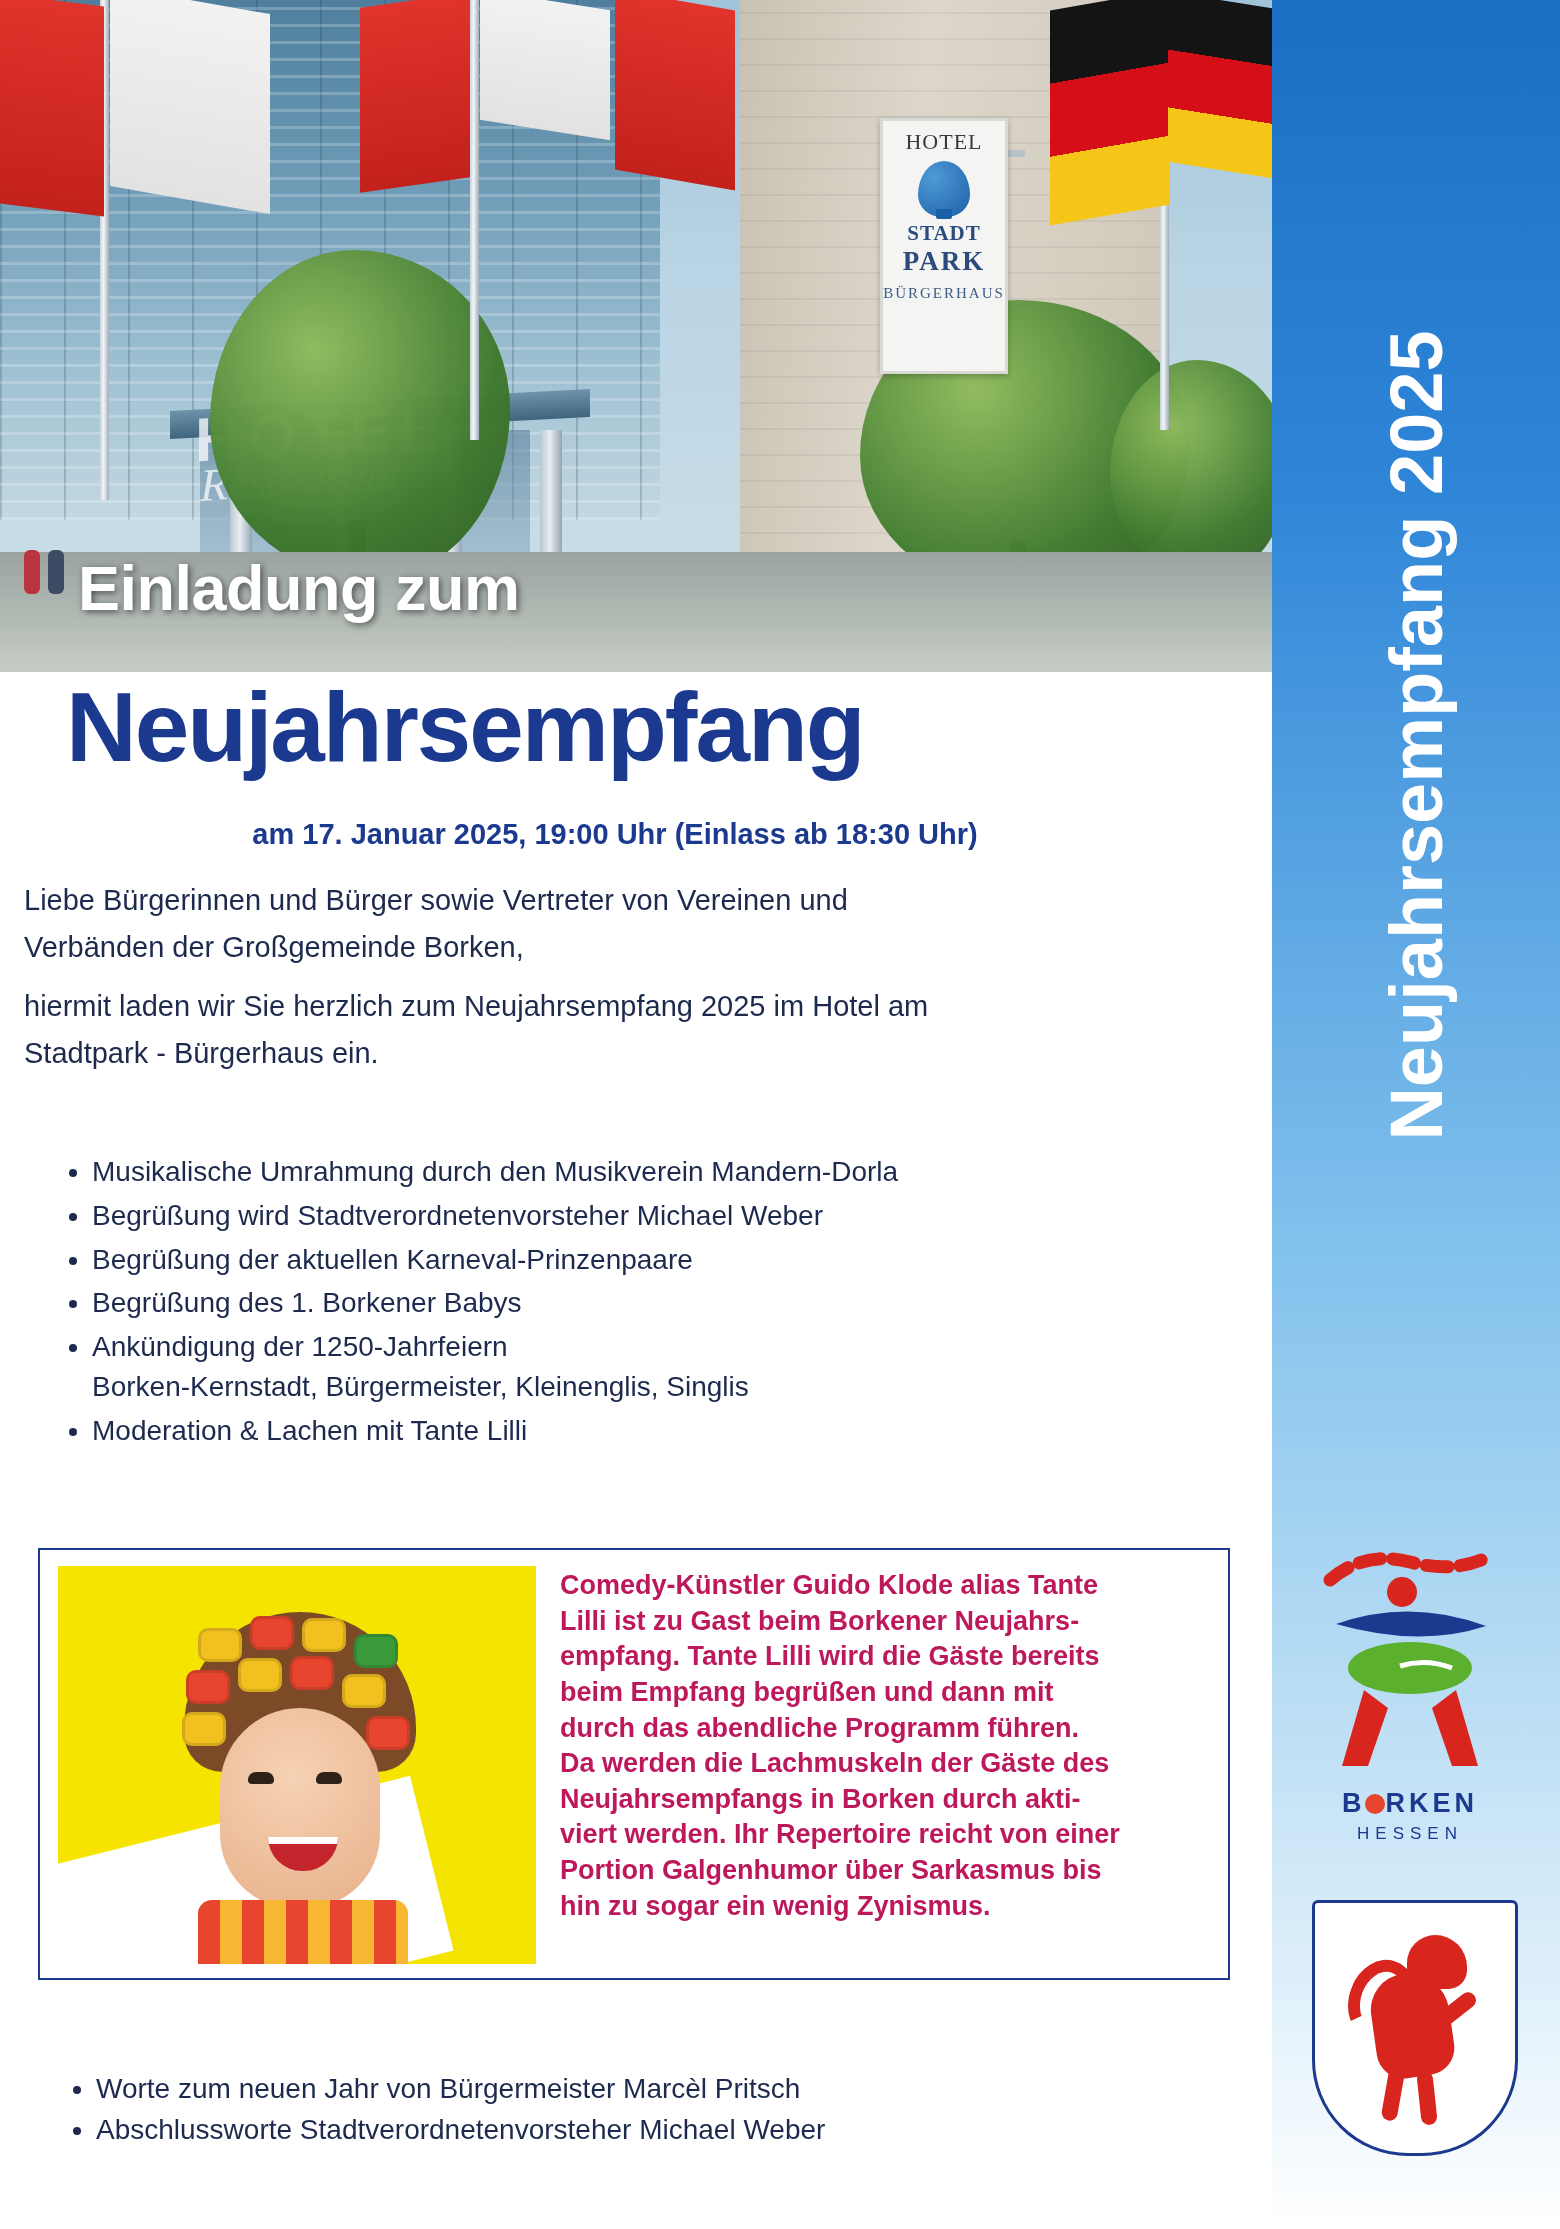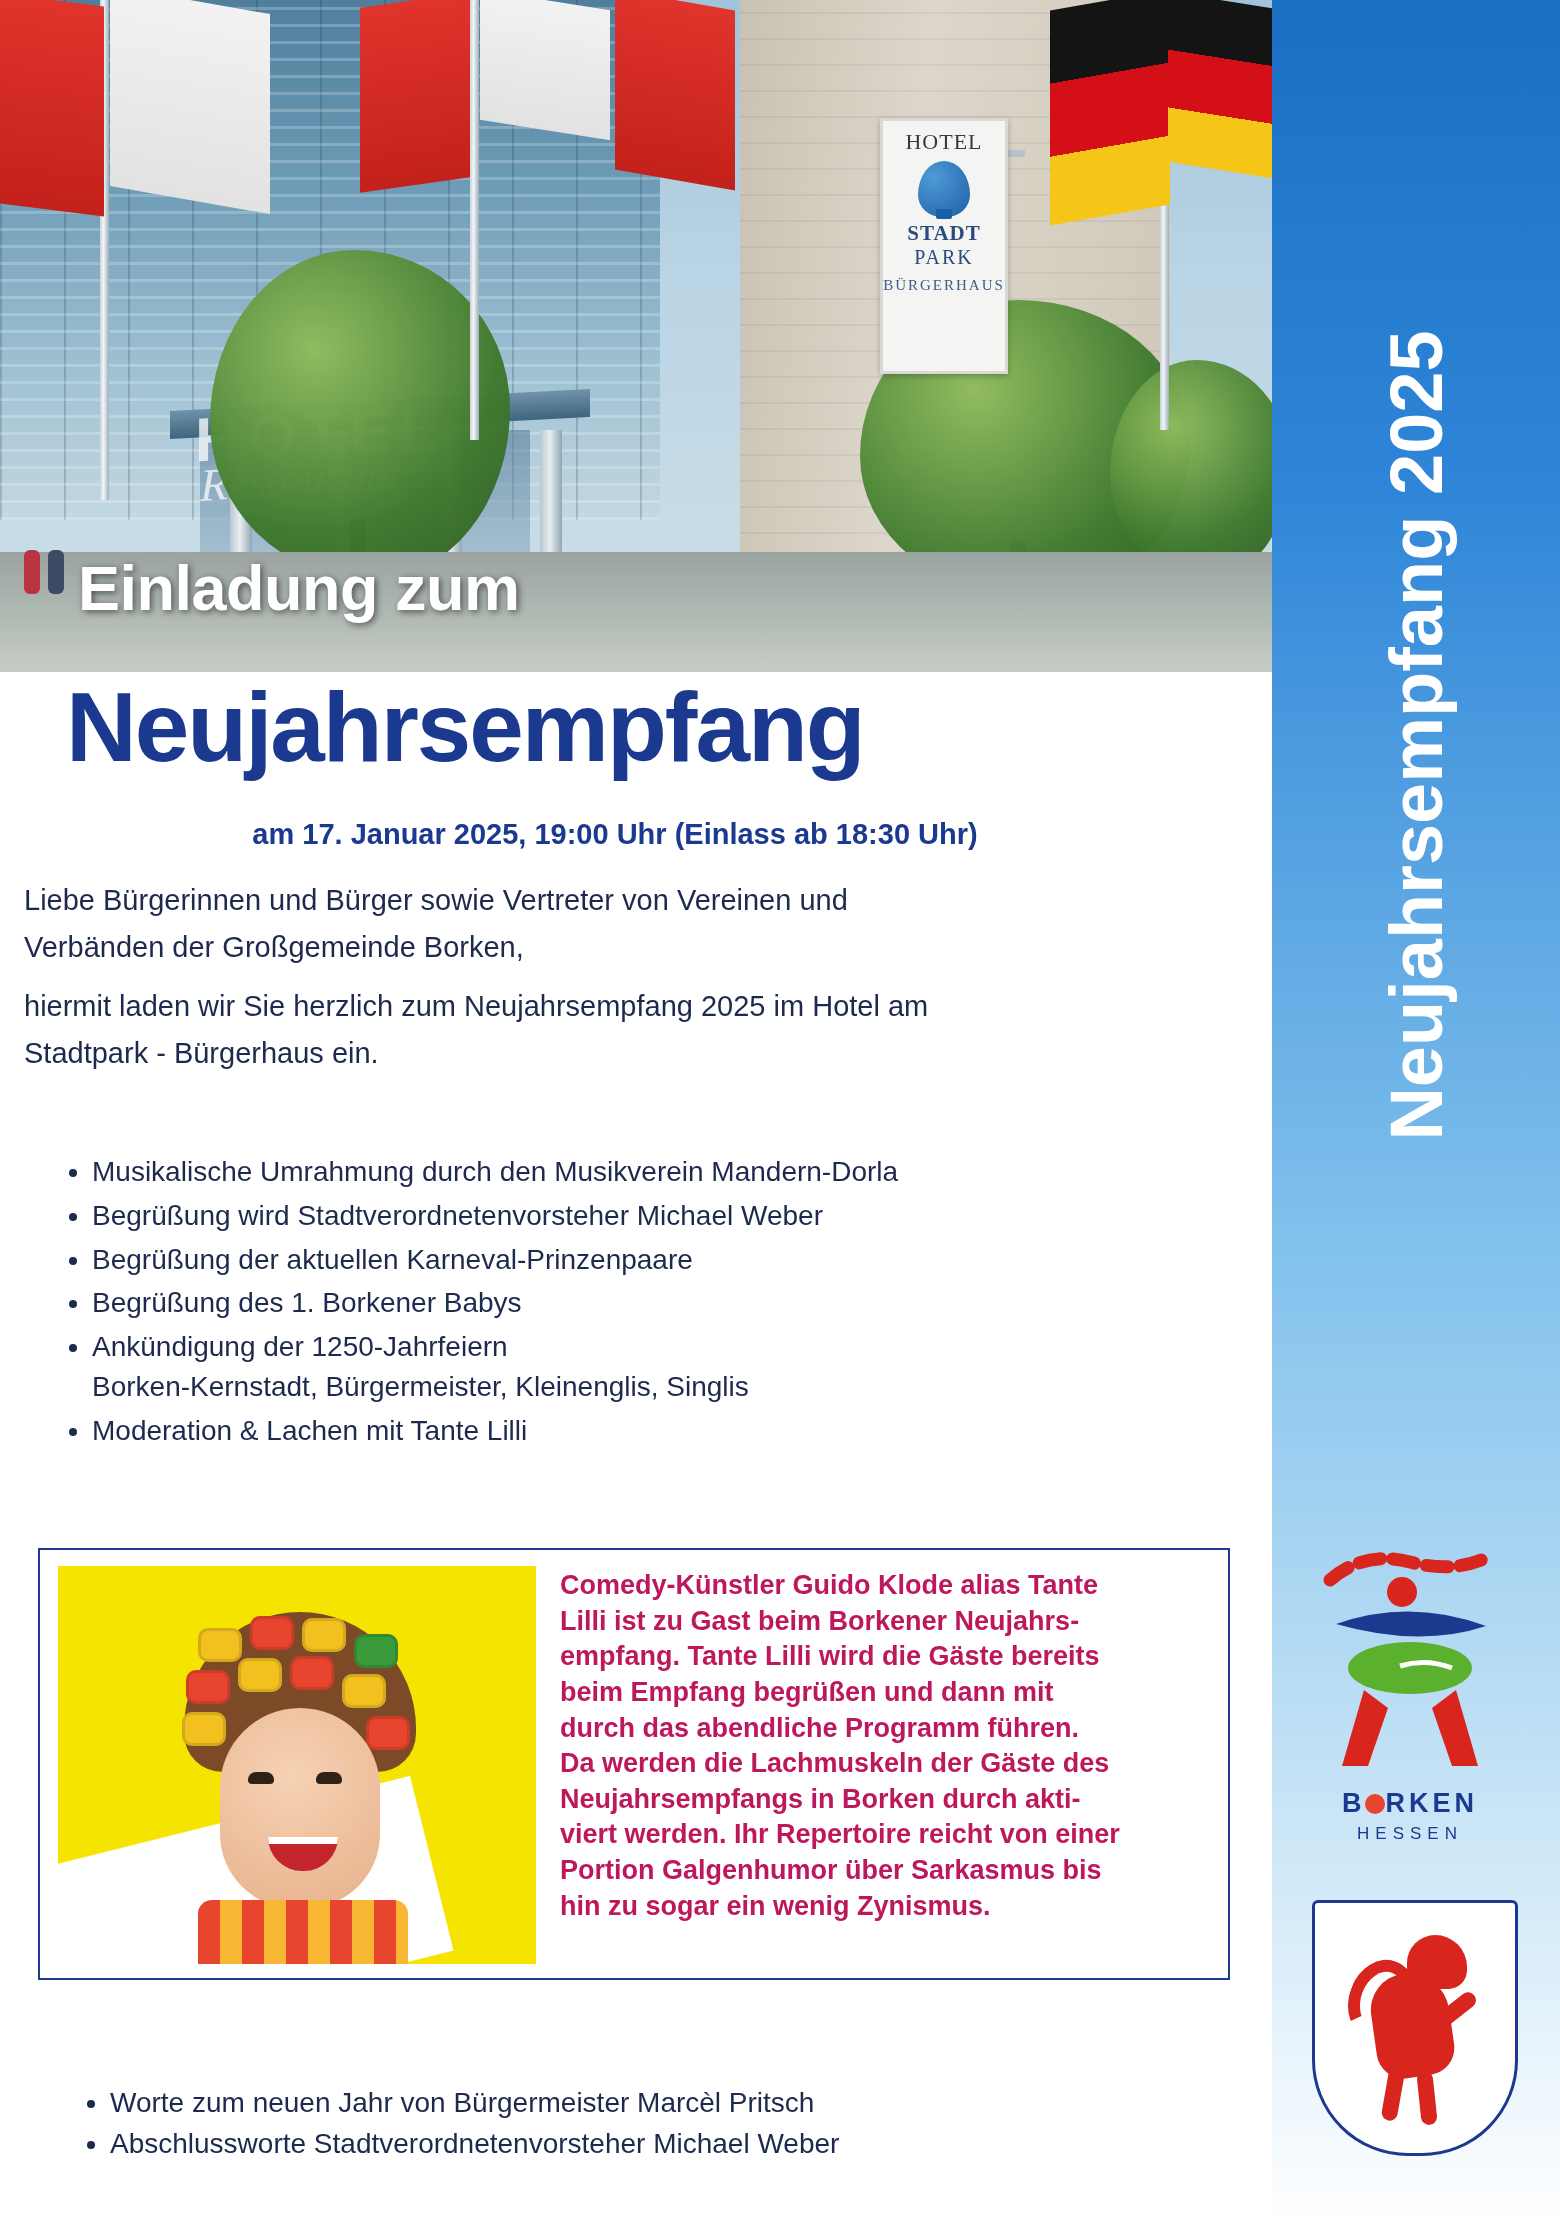--- a/index.html
+++ b/index.html
@@ -197,21 +197,21 @@
   .sign .s-logo {
     width: 52px; height: 56px; margin: 6px auto 4px;
     background: radial-gradient(circle at 30% 30%, #4f9ad6, #1b5fa8);
     border-radius: 50% 50% 45% 45% / 60% 60% 40% 40%;
     position: relative;
   }
   .sign .s-logo:after{
     content:"";position:absolute;left:18px;top:48px;width:16px;height:10px;background:#1b5fa8;border-radius:2px;
   }
   .sign .s-stadt { font-size: 21px; font-weight: bold; letter-spacing: 1px; text-align: center; }
-  .sign .s-park { font-size: 20px; font-weight: normal; letter-spacing: 2px; }
+  .sign .s-park { font-size: 27px; font-weight: bold; letter-spacing: 2px; }
   .sign .s-buerger { font-size: 15px; letter-spacing: 2px; margin-top: 8px; color:#3e5d86;}
   .sign-arm {
     position: absolute;
     left: 995px;
     top: 150px;
     width: 30px;
     height: 7px;
     background: #b7c2ca;
   }
 
@@ -283,21 +283,21 @@
 
   .bullets-bottom {
     position: absolute;
     left: 60px;
     top: 2065px;
     width: 1180px;
     color: #1d2a4e;
     font-size: 28px;
     line-height: 1.45;
   }
-  .bullets-bottom ul { margin: 18px; padding-left: 32px; }
+  .bullets-bottom ul { margin: 4px; padding-left: 32px; }
 
   
   .guest-box {
     position: absolute;
     left: 38px;
     top: 1548px;
     width: 1192px;
     height: 432px;
     border: 2px solid #1b3a8f;
     background: #ffffff;

